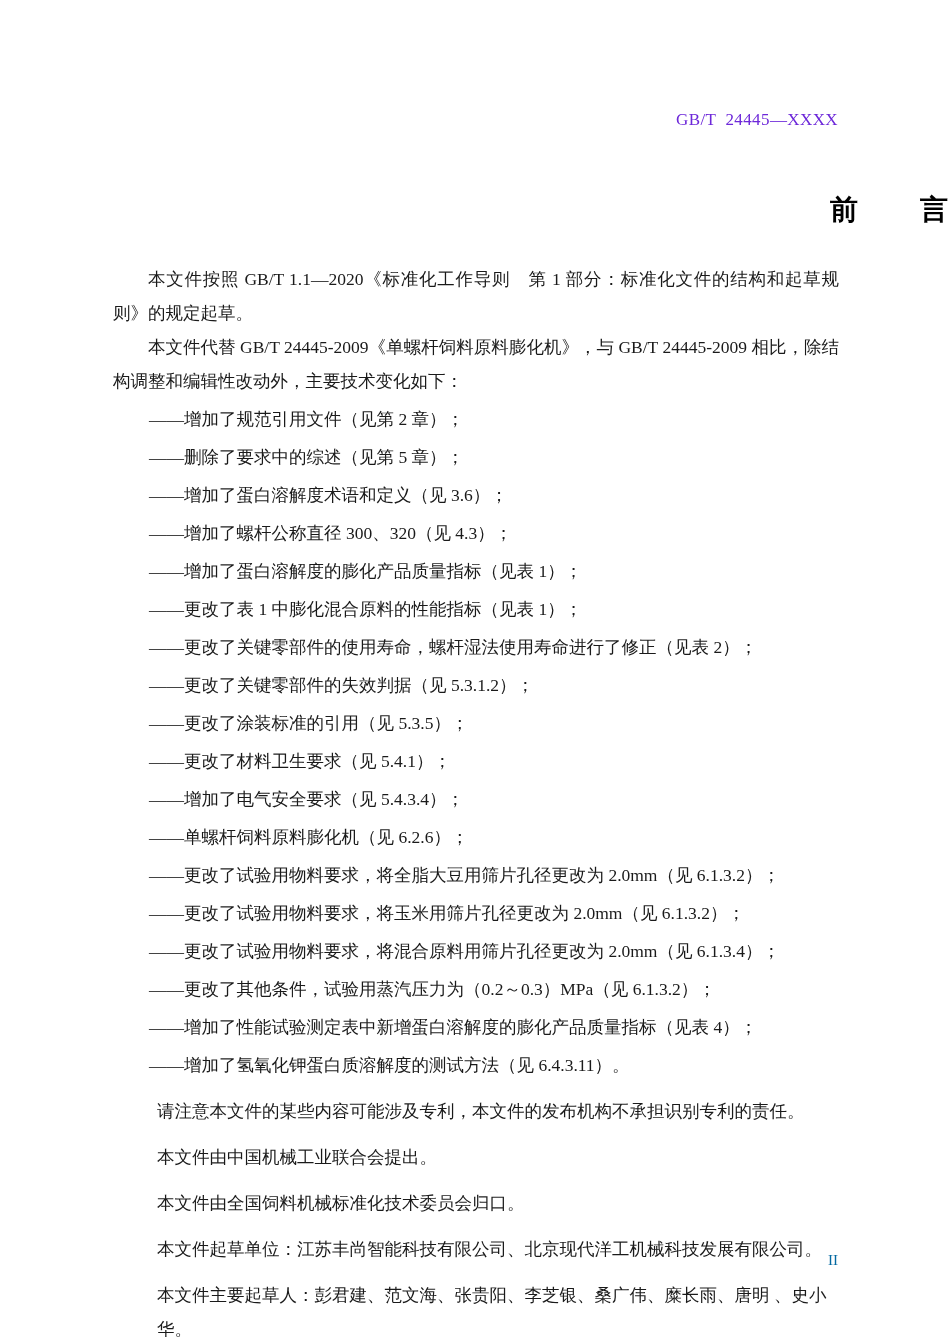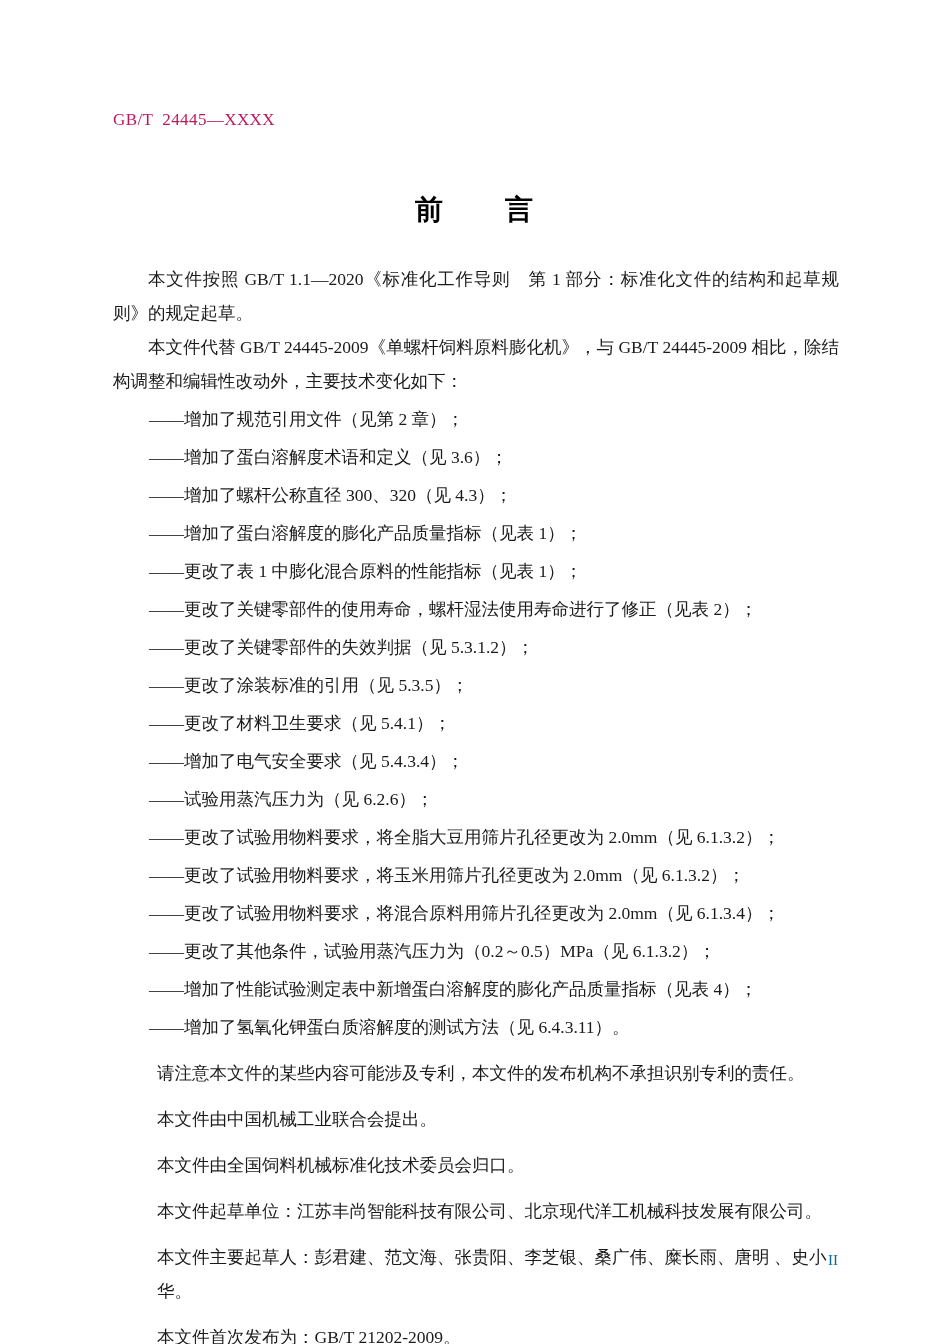--- a/index.html
+++ b/index.html
@@ -16,34 +16,34 @@
     font-family: "Liberation Serif", "DejaVu Serif", serif;
     color: #1a1a1a;
   }
 
   
   .header {
     position: absolute;
     top: 110px;
     left: 113px;
     right: 112px;
-    text-align: left;
+    text-align: right;
     font-size: 17px;
     letter-spacing: 0.4px;
-    color: #be185d;
+    color: #6d28d9;
     white-space: pre;
   }
 
   
   .doc-title {
     position: absolute;
     top: 191px;
     left: 0;
     width: 950px;
-    text-align: center;
+    text-align: right;
     font-family: "DejaVu Sans", "Liberation Sans", sans-serif;
     font-size: 28px;
     font-weight: bold;
     letter-spacing: 2px;
     color: #000;
     white-space: pre;
   }
 
   
   .body {
@@ -114,34 +114,35 @@
   <div class="doc-title">前　　言</div>
 
   <div class="body">
 
     <p class="para indent">本文件按照 GB/T 1.1—2020《标准化工作导则　第 1 部分：标准化文件的结构和起草规则》的规定起草。</p>
 
     <p class="para indent">本文件代替 GB/T 24445-2009《单螺杆饲料原料膨化机》，与 GB/T 24445-2009 相比，除结构调整和编辑性改动外，主要技术变化如下：</p>
 
     <ul class="list">
       <li class="list-item">——增加了规范引用文件（见第 2 章）；</li>
+      <li class="list-item">——删除了要求中的综述（见第 5 章）；</li>
       <li class="list-item">——增加了蛋白溶解度术语和定义（见 3.6）；</li>
       <li class="list-item">——增加了螺杆公称直径 300、320（见 4.3）；</li>
       <li class="list-item">——增加了蛋白溶解度的膨化产品质量指标（见表 1）；</li>
       <li class="list-item">——更改了表 1 中膨化混合原料的性能指标（见表 1）；</li>
       <li class="list-item">——更改了关键零部件的使用寿命，螺杆湿法使用寿命进行了修正（见表 2）；</li>
       <li class="list-item">——更改了关键零部件的失效判据（见 5.3.1.2）；</li>
       <li class="list-item">——更改了涂装标准的引用（见 5.3.5）；</li>
       <li class="list-item">——更改了材料卫生要求（见 5.4.1）；</li>
       <li class="list-item">——增加了电气安全要求（见 5.4.3.4）；</li>
-      <li class="list-item">——试验用蒸汽压力为（见 6.2.6）；</li>
+      <li class="list-item">——单螺杆饲料原料膨化机（见 6.2.6）；</li>
       <li class="list-item">——更改了试验用物料要求，将全脂大豆用筛片孔径更改为 2.0mm（见 6.1.3.2）；</li>
       <li class="list-item">——更改了试验用物料要求，将玉米用筛片孔径更改为 2.0mm（见 6.1.3.2）；</li>
       <li class="list-item">——更改了试验用物料要求，将混合原料用筛片孔径更改为 2.0mm（见 6.1.3.4）；</li>
-      <li class="list-item">——更改了其他条件，试验用蒸汽压力为（0.2～0.5）MPa（见 6.1.3.2）；</li>
+      <li class="list-item">——更改了其他条件，试验用蒸汽压力为（0.2～0.3）MPa（见 6.1.3.2）；</li>
       <li class="list-item">——增加了性能试验测定表中新增蛋白溶解度的膨化产品质量指标（见表 4）；</li>
       <li class="list-item">——增加了氢氧化钾蛋白质溶解度的测试方法（见 6.4.3.11）。</li>
     </ul>
 
     <p class="stmt">请注意本文件的某些内容可能涉及专利，本文件的发布机构不承担识别专利的责任。</p>
     <p class="stmt">本文件由中国机械工业联合会提出。</p>
     <p class="stmt">本文件由全国饲料机械标准化技术委员会归口。</p>
     <p class="stmt">本文件起草单位：江苏丰尚智能科技有限公司、北京现代洋工机械科技发展有限公司。</p>
     <p class="stmt">本文件主要起草人：彭君建、范文海、张贵阳、李芝银、桑广伟、糜长雨、唐明 、史小华。</p>
     <p class="stmt">本文件首次发布为：GB/T 21202-2009。</p>

